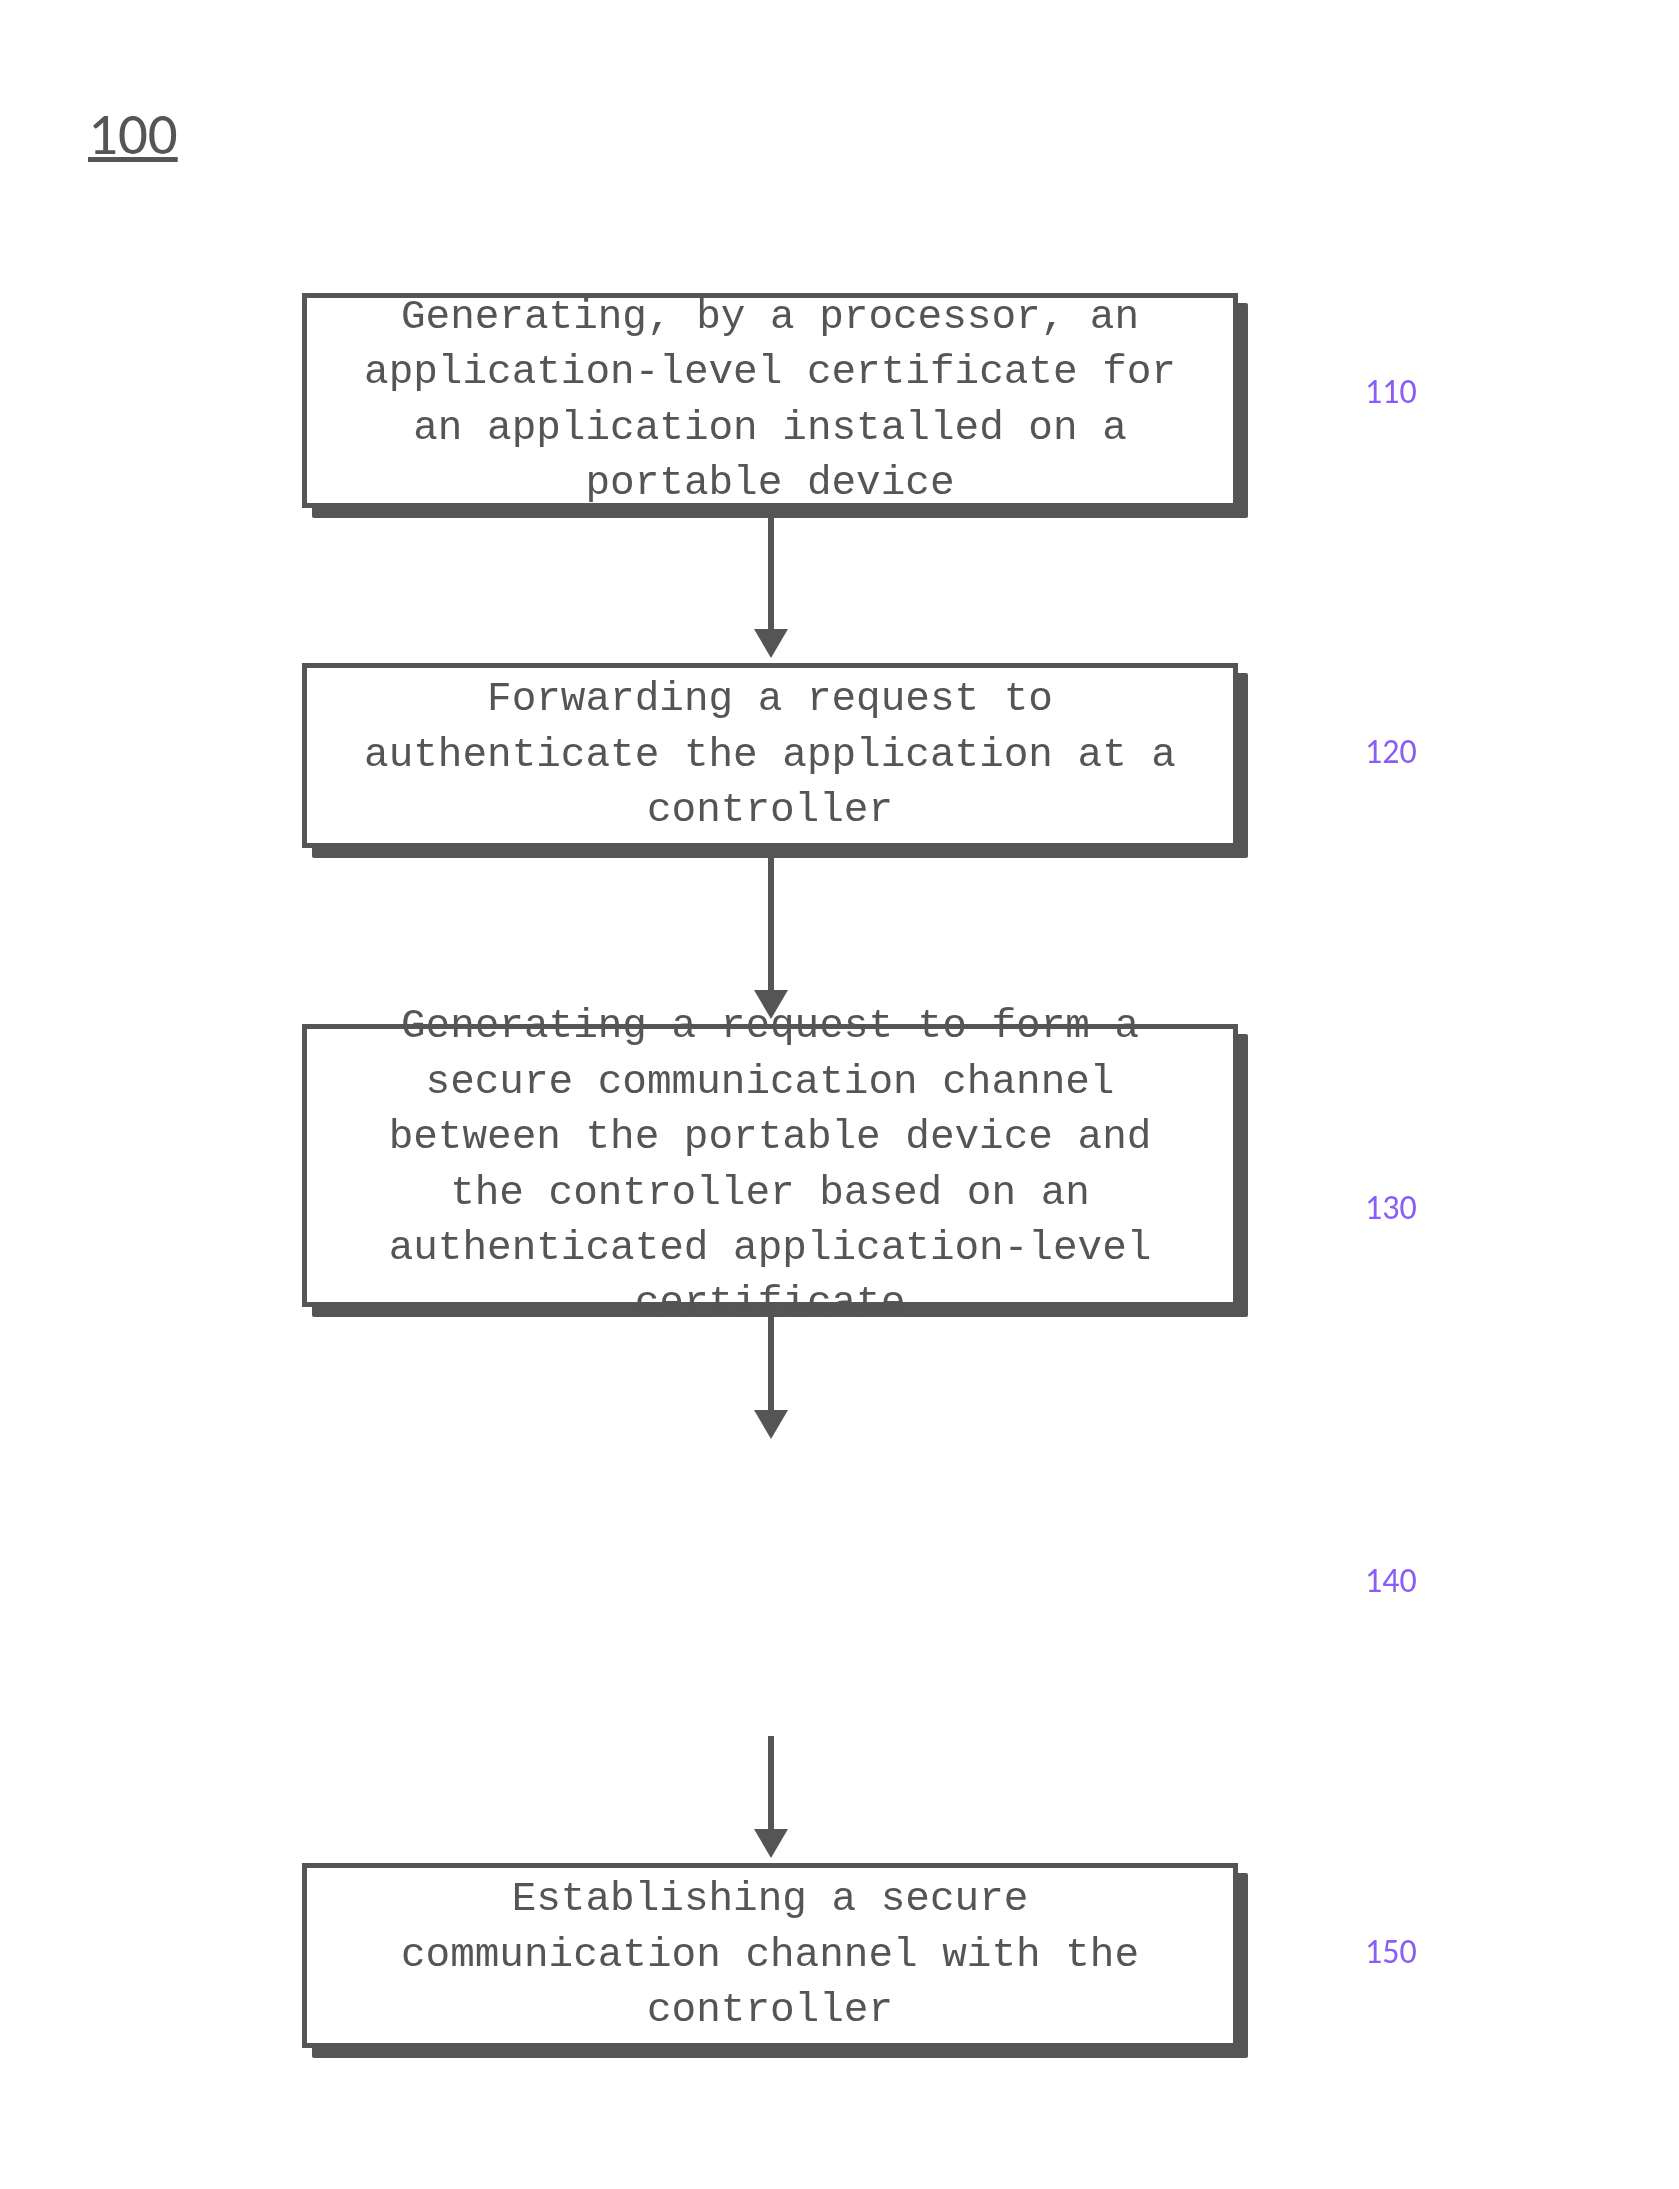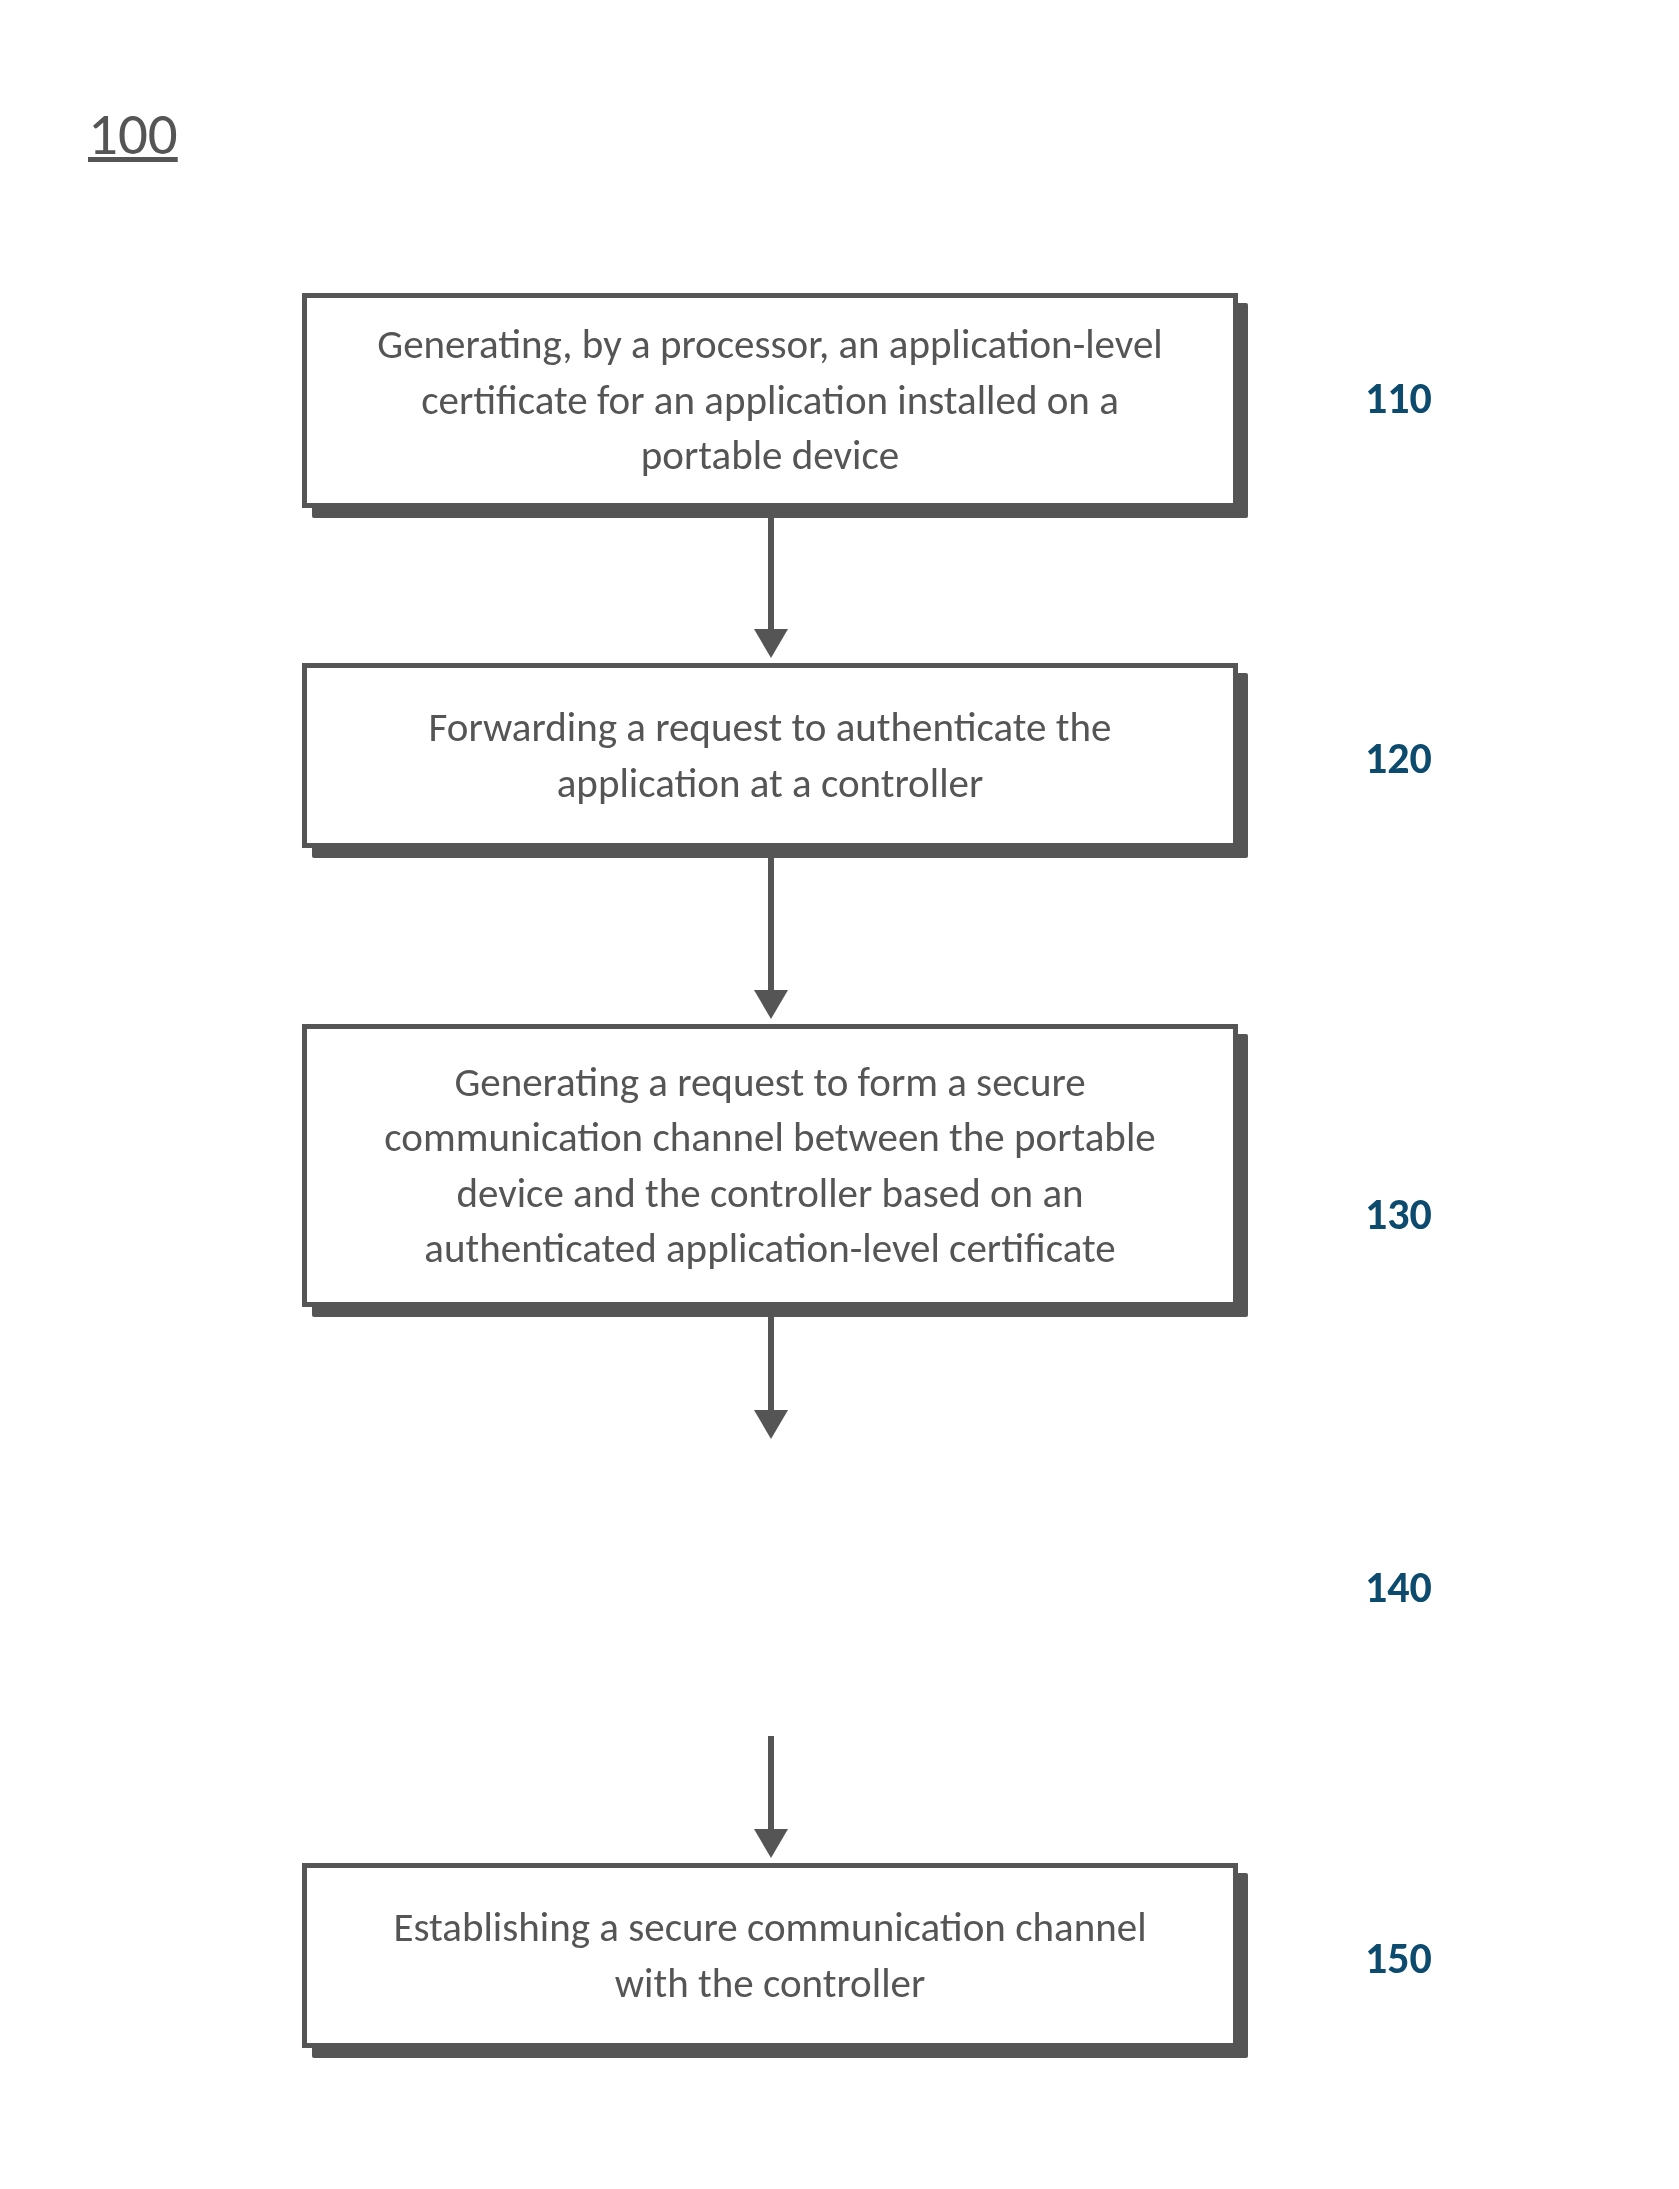--- a/index.html
+++ b/index.html
@@ -17,26 +17,27 @@
   }
   .fig-label {
     position: absolute;
     font-size: 59px;
     text-decoration: underline;
     color: #555;
     font-weight: 400;
   }
   .step-label {
     position: absolute;
-    font-size: 44px;
-    color: #0c4a6e;
-    font-weight: 700;
+    font-size: 34px;
+    color: #8b5cf6;
+    font-weight: 400;
   }
   .box-wrap {
     position: absolute;
+    font-family: Liberation Mono, monospace;
   }
   .box-shadow {
     position: absolute;
     background: #555;
     border-radius: 2px;
   }
   .box {
     position: relative;
     background: #ffffff;
     border: 5.9px solid #555;

